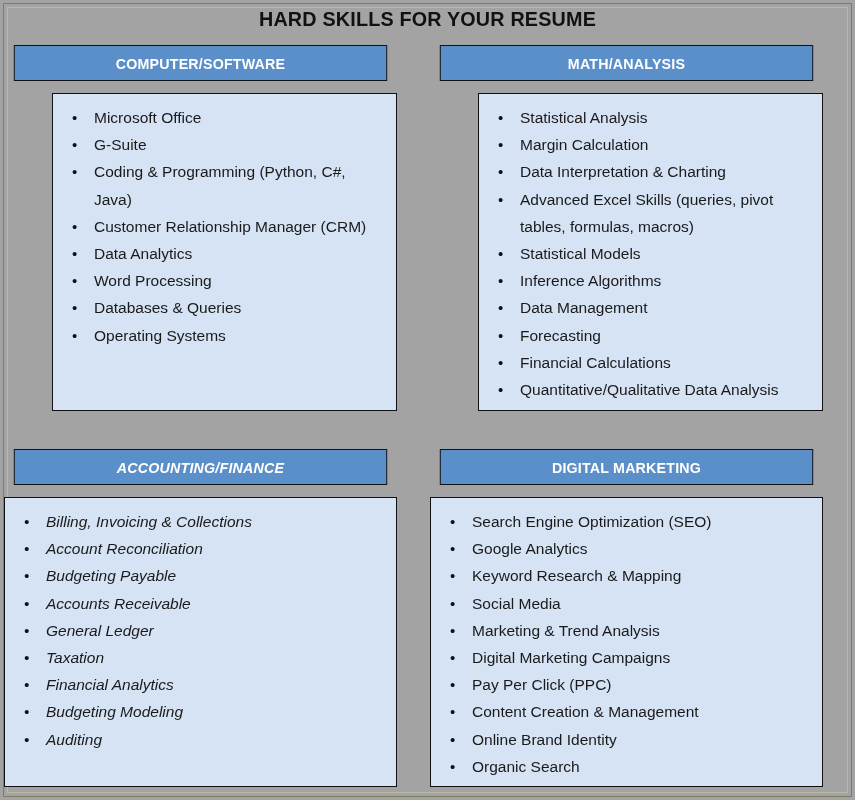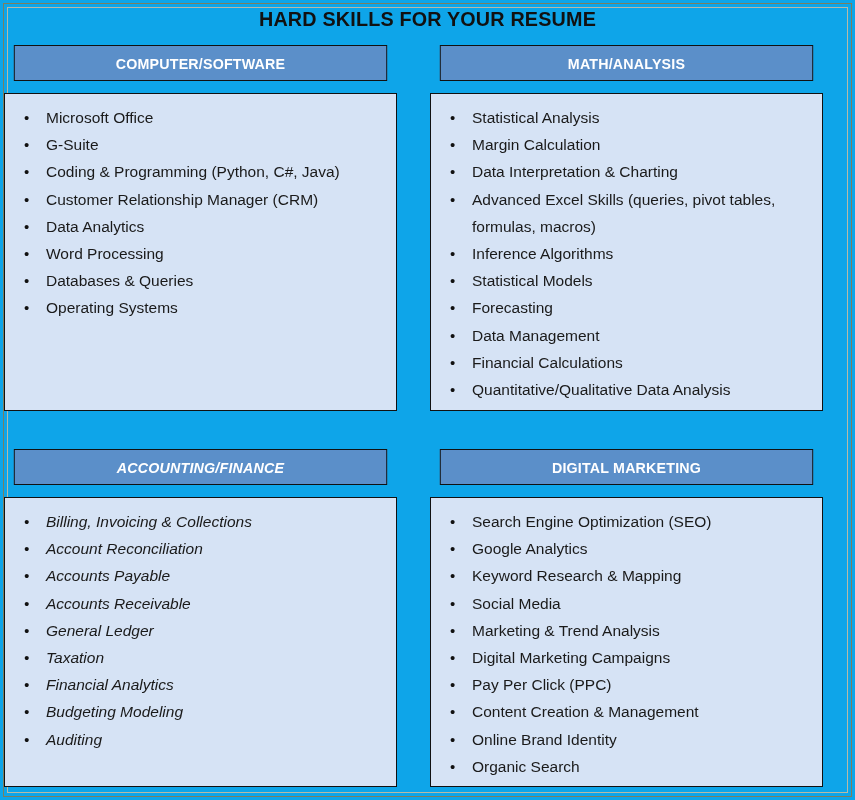--- a/index.html
+++ b/index.html
@@ -13,21 +13,21 @@
     background: #ffffff;
     font-family: "Liberation Sans", sans-serif;
     overflow: hidden;
   }
 
   
   #page {
     position: relative;
     width: 855px;
     height: 800px;
-    background: #0ea5e9;
+    background: #a3a3a3;
     box-sizing: border-box;
   }
   .frame-outer {
     position: absolute;
     left: 3px;
     top: 3px;
     right: 3px;
     bottom: 3px;
     border: 1px solid #7d7f5e;
     pointer-events: none;
@@ -92,21 +92,21 @@
   }
 
   
   .cat-body {
     margin-top: 12px;
     background: #d6e3f5;
     border: 1.5px solid #111111;
     box-sizing: border-box;
     padding: 10px 8px 10px 0;
   }
-  .q-tl .cat-body, .q-tr .cat-body { height: 318px; }
+  .q-tl .cat-body, .q-tr .cat-body { height: 318px; margin-left: 48px; }
   .q-bl .cat-body, .q-br .cat-body { height: 290px; }
 
   .skill-list {
     margin: 0;
     padding: 0;
     list-style: none;
   }
   .skill-item {
     position: relative;
     margin: 0 0 0 0;
@@ -155,37 +155,37 @@
     </div>
 
     <div class="quadrant q-tr">
       <div class="cat-header">MATH/ANALYSIS</div>
       <div class="cat-body">
         <ul class="skill-list">
             <li class="skill-item">Statistical Analysis</li>
             <li class="skill-item">Margin Calculation</li>
             <li class="skill-item">Data Interpretation &amp; Charting</li>
             <li class="skill-item">Advanced Excel Skills (queries, pivot tables, formulas, macros)</li>
+            <li class="skill-item">Statistical Models</li>
             <li class="skill-item">Inference Algorithms</li>
-            <li class="skill-item">Statistical Models</li>
+            <li class="skill-item">Data Management</li>
             <li class="skill-item">Forecasting</li>
-            <li class="skill-item">Data Management</li>
             <li class="skill-item">Financial Calculations</li>
             <li class="skill-item">Quantitative/Qualitative Data Analysis</li>
           </ul>
       </div>
     </div>
 
     <div class="quadrant q-bl">
       <div class="cat-header">ACCOUNTING/FINANCE</div>
       <div class="cat-body">
         <ul class="skill-list">
             <li class="skill-item">Billing, Invoicing &amp; Collections</li>
             <li class="skill-item">Account Reconciliation</li>
-            <li class="skill-item">Accounts Payable</li>
+            <li class="skill-item">Budgeting Payable</li>
             <li class="skill-item">Accounts Receivable</li>
             <li class="skill-item">General Ledger</li>
             <li class="skill-item">Taxation</li>
             <li class="skill-item">Financial Analytics</li>
             <li class="skill-item">Budgeting Modeling</li>
             <li class="skill-item">Auditing</li>
           </ul>
       </div>
     </div>
 

